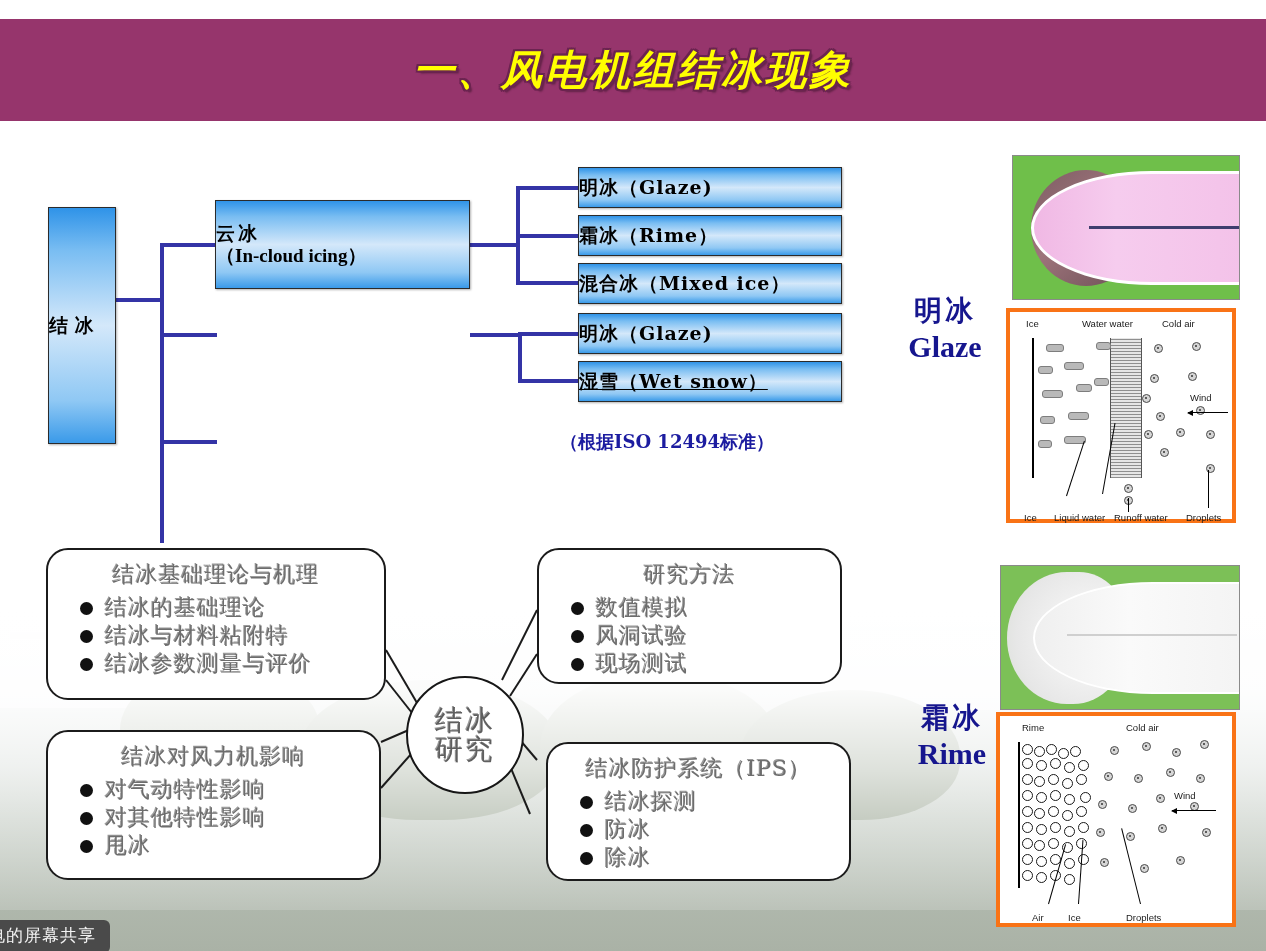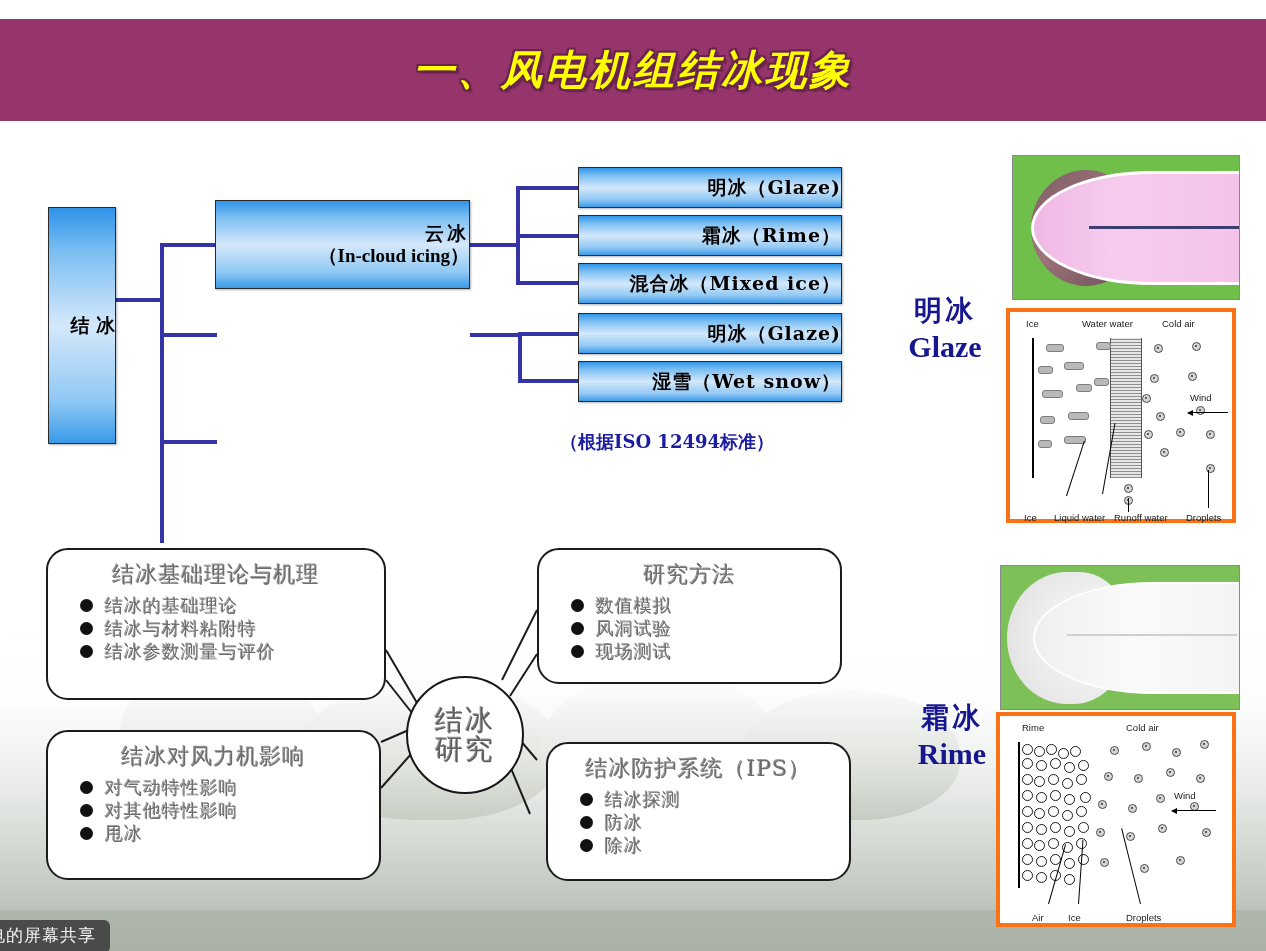--- a/index.html
+++ b/index.html
@@ -51,41 +51,41 @@
        3px 3px 2px rgba(0,0,0,.35);
     white-space:nowrap;
   }
 
   
   #taxo{position:absolute;left:0;top:130px;width:880px;height:380px;}
   .bbox{
     position:absolute;box-sizing:border-box;
     border:1px solid #2b2b2b;
     background:linear-gradient(180deg,#2f93e8 0%,#79bdf2 18%,#d4e8fa 50%,#8fc8f4 82%,#3a9ae9 100%);
-    display:flex;flex-direction:column;align-items:flex-end;justify-content:center;
+    display:flex;flex-direction:column;align-items:flex-start;justify-content:center;
     color:#000;font-weight:bold;
     box-shadow:1px 1px 2px rgba(0,0,0,.30);
   }
   .bbox .ln{line-height:1.15;white-space:nowrap;}
   .bbox .cn{font-family:"DejaVu Serif","Liberation Serif",serif;font-size:19px;letter-spacing:3px;}
   .bbox .en{font-family:"Liberation Serif","DejaVu Serif",serif;font-size:19px;}
   .bbox.one .cn{font-size:19px;letter-spacing:1px;}
 
   #box-root{left:48px;top:77px;width:68px;height:237px;}
   #box-root .cn{writing-mode:horizontal-tb;font-size:19px;letter-spacing:0;}
 
   #box-incloud{left:215px;top:70px;width:255px;height:89px;}
   #box-precip {left:215px;top:160px;width:255px;height:89px;}
   #box-hoar   {left:215px;top:267px;width:255px;height:89px;}
 
   #box-glaze1 {left:578px;top:37px;width:264px;height:41px;}
   #box-rime   {left:578px;top:85px;width:264px;height:41px;}
   #box-mixed  {left:578px;top:133px;width:264px;height:41px;}
   #box-glaze2 {left:578px;top:183px;width:264px;height:41px;}
-  #box-wetsnow{left:578px;top:231px;width:264px;height:41px;}
+  #box-wetsnow{left:578px;top:231px;width:264px;height:41px;text-decoration:underline;}
 
   .conn{position:absolute;background:#3434a6;}
   .conn.h{height:4px;}
   .conn.v{width:4px;}
 
   #iso-note{
     position:absolute;left:560px;top:300px;
     font-family:"DejaVu Serif","Liberation Serif",serif;
     font-weight:bold;font-size:18px;color:#1c1ca0;white-space:nowrap;
   }
@@ -98,21 +98,21 @@
     padding:8px 14px 10px 14px;
   }
   .callout .ctitle{
     text-align:center;font-size:22px;color:#6d6d6d;letter-spacing:1px;
     font-family:"DejaVu Serif","Liberation Serif",serif;
     text-shadow:1px 1px 0 #ffffff, -1px -1px 0 #9b9b9b;
     margin:2px 0 4px 0;white-space:nowrap;
   }
   .callout ul{list-style:none;margin:0;padding:0 0 0 18px;}
   .callout li{
-    font-size:18px;color:#6d6d6d;letter-spacing:1px;line-height:1.28;
+    font-size:22px;color:#6d6d6d;letter-spacing:1px;line-height:1.28;
     font-family:"DejaVu Serif","Liberation Serif",serif;
     text-shadow:1px 1px 0 #ffffff, -1px -1px 0 #9b9b9b;
     display:flex;align-items:center;gap:12px;white-space:nowrap;
   }
   .callout li .dot{
     width:13px;height:13px;border-radius:50%;background:#111;flex:none;
     box-shadow:none;
   }
   #co-theory{left:46px;top:18px;width:340px;height:152px;}
   #co-method{left:537px;top:18px;width:305px;height:136px;}

